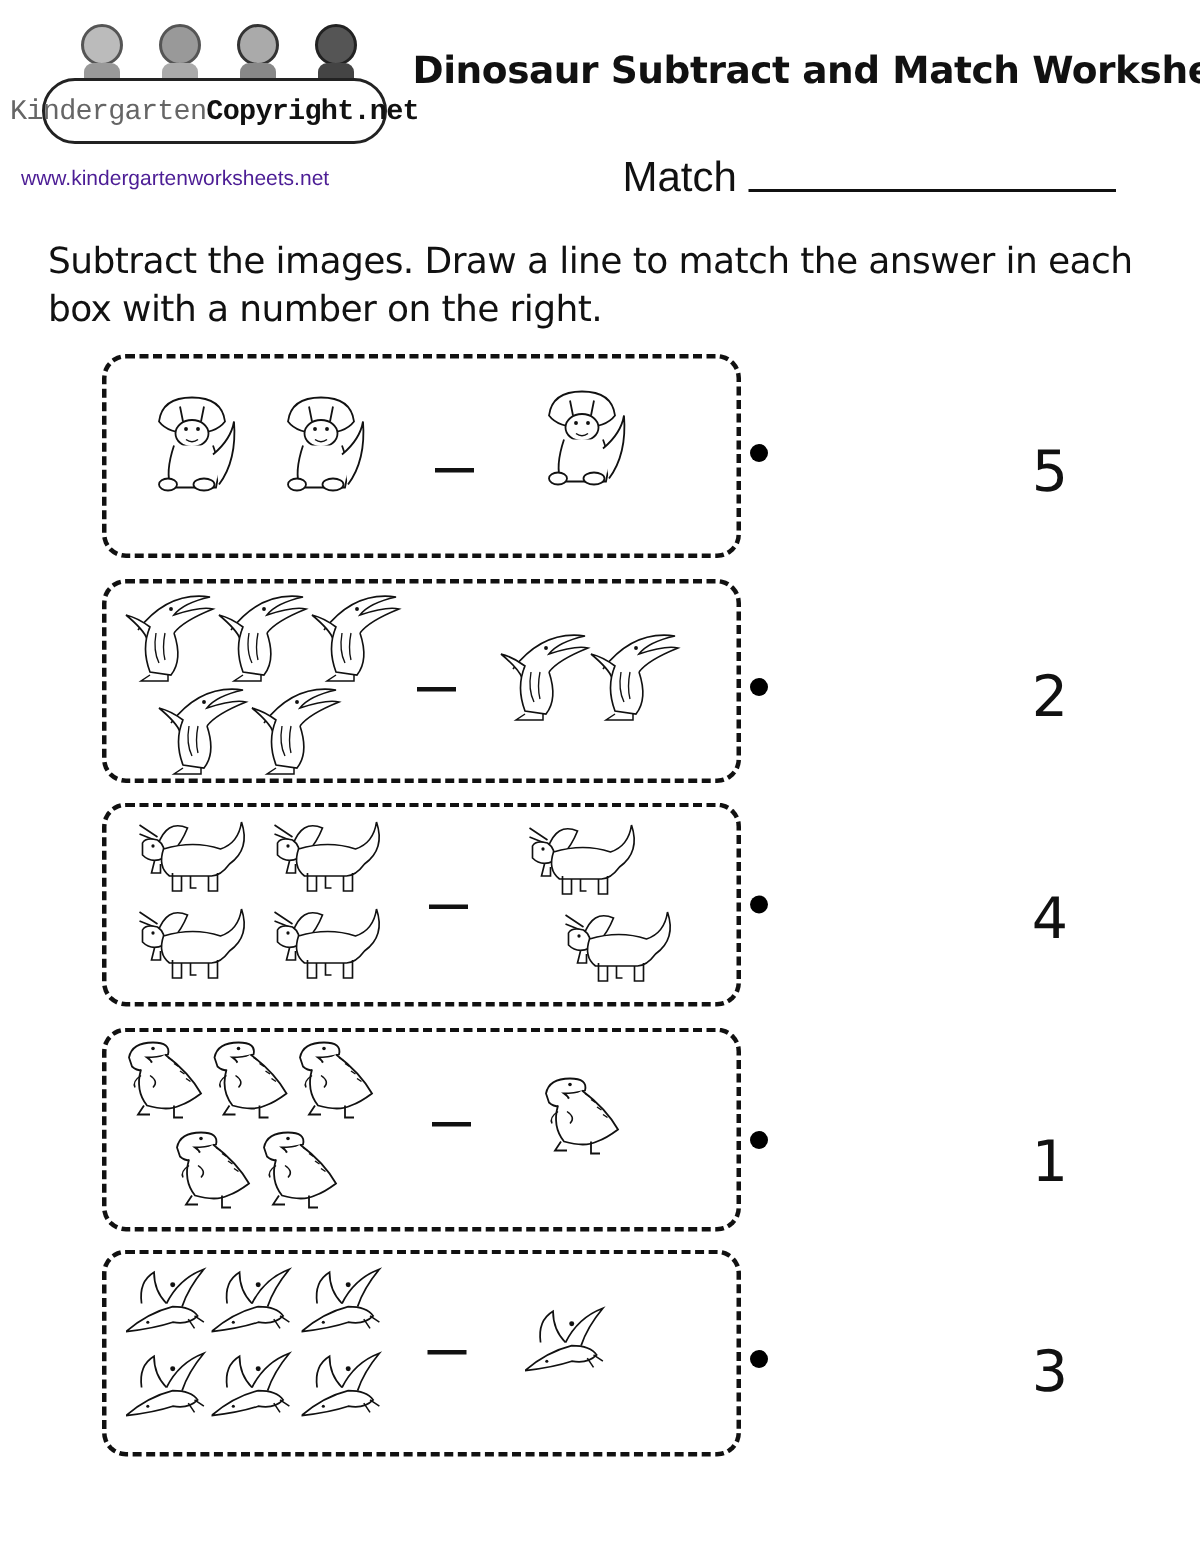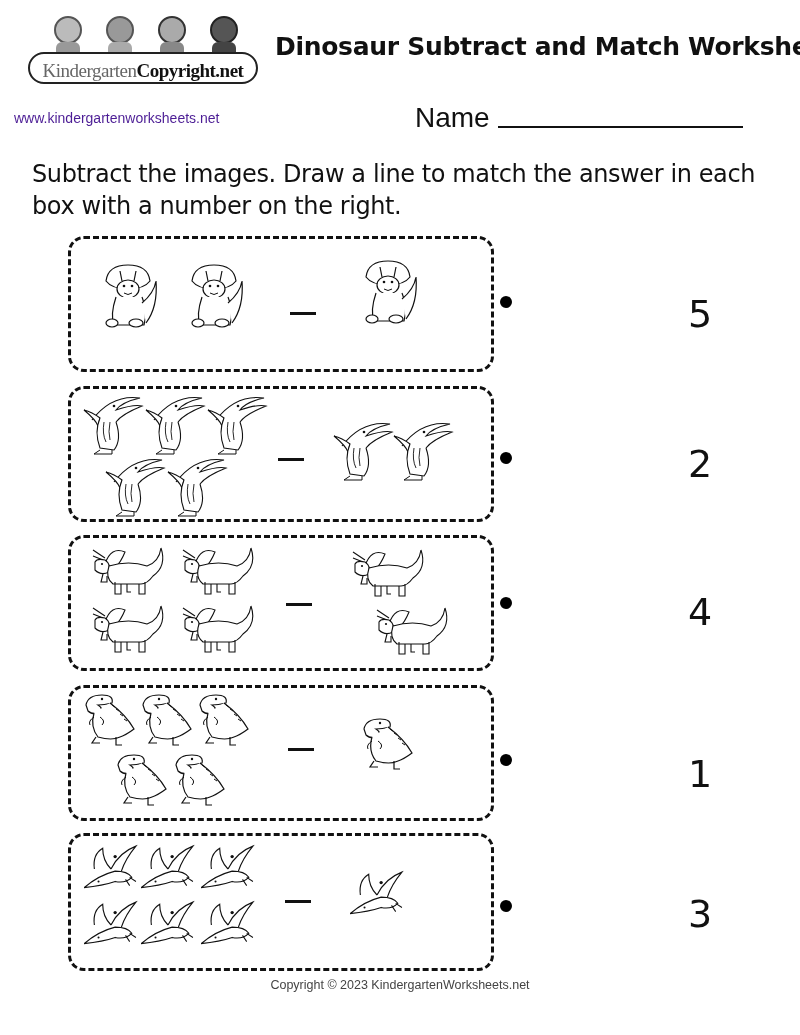--- a/index.html
+++ b/index.html
@@ -3,21 +3,21 @@
   <meta charset="utf-8">
   <style>
     html, body { margin: 0; padding: 0; background: #ffffff; }
     body { width: 800px; height: 1035px; position: relative; overflow: hidden; font-family: "DejaVu Sans", sans-serif; color: #000; }
 
     .logo { position: absolute; left: 28px; top: 14px; width: 232px; height: 92px; }
     .logo-kids { position: absolute; left: 14px; top: 0; width: 206px; height: 44px; }
     .kid { position: absolute; top: 2px; width: 36px; height: 38px; }
     .kid .head { position: absolute; left: 4px; top: 0; width: 28px; height: 28px; border-radius: 50%; border: 2px solid #555; box-sizing: border-box; }
     .kid .body { position: absolute; left: 6px; top: 26px; width: 24px; height: 14px; border-radius: 6px 6px 0 0; background: #888; }
-    .logo-pill { position: absolute; left: 0; top: 38px; width: 230px; height: 32px; border: 2.5px solid #222; border-radius: 22px; box-sizing: border-box; background: #fff; display: flex; align-items: flex-end; justify-content: center; font-family: Liberation Serif, serif; font-size: 19px; letter-spacing: -0.5px; white-space: nowrap; }
+    .logo-pill { position: absolute; left: 0; top: 38px; width: 230px; height: 44px; border: 2.5px solid #222; border-radius: 22px; box-sizing: border-box; background: #fff; display: flex; align-items: center; justify-content: center; font-family: Liberation Mono, monospace; font-size: 19px; letter-spacing: -0.5px; white-space: nowrap; }
     .logo-pill .k { color: #666; font-weight: normal; }
     .logo-pill .w { color: #111; font-weight: bold; }
     .url { position: absolute; left: 14px; top: 110px; font-family: "Liberation Sans", sans-serif; font-size: 14px; color: #4c1d95; }
 
     .title { position: absolute; left: 275px; top: 32px; font-family: "DejaVu Sans", sans-serif; font-weight: bold; font-size: 25px; letter-spacing: -0.3px; color: #111; white-space: nowrap; }
     .name-row { position: absolute; left: 415px; top: 102px; display: flex; align-items: flex-end; }
     .name-label { font-family: "Liberation Sans", sans-serif; font-size: 28px; color: #111; }
     .name-line { width: 245px; height: 0; border-bottom: 2px solid #111; margin-left: 8px; margin-bottom: 6px; }
 
     .instructions { position: absolute; left: 32px; top: 158px; width: 740px; font-family: "DejaVu Sans", sans-serif; font-size: 24px; line-height: 32px; color: #111; letter-spacing: -0.4px; }
@@ -56,21 +56,21 @@
   </div>
   <div class="logo-pill">
     <span class="k">Kindergarten</span>
       <span class="w">Copyright.net</span>
   </div>
 </div>
 <div class="url">www.kindergartenworksheets.net</div>
 
 <div class="title">Dinosaur Subtract and Match Worksheet</div>
 <div class="name-row">
-  <span class="name-label">Name</span>
+  <span class="name-label">Match</span>
   <span class="name-line"></span>
 </div>
 
 <div class="instructions">Subtract the images. Draw a line to match the answer in each box with a  number on the right.</div>
 
 <svg width="0" height="0" style="position:absolute">
   <defs>
 
     <g id="trike-sit">
       <path d="M8 18 Q10 2 30 2 Q50 2 52 18 Q46 26 30 26 Q14 26 8 18Z" fill="#fff" stroke="#111" stroke-width="1.2"></path>
@@ -289,14 +289,13 @@
   </div>
 <div class="dot" style="top:900px"></div>
 
 <div class="answer" style="top:292px">5</div>
 <div class="answer" style="top:442px">2</div>
 <div class="answer" style="top:590px">4</div>
 <div class="answer" style="top:752px">1</div>
 <div class="answer" style="top:892px">3</div>
 
 <div class="footer">
-  <div>Copyright © 2023 KindergartenWorksheets.net</div>
 </div>
 
 </body></html>

